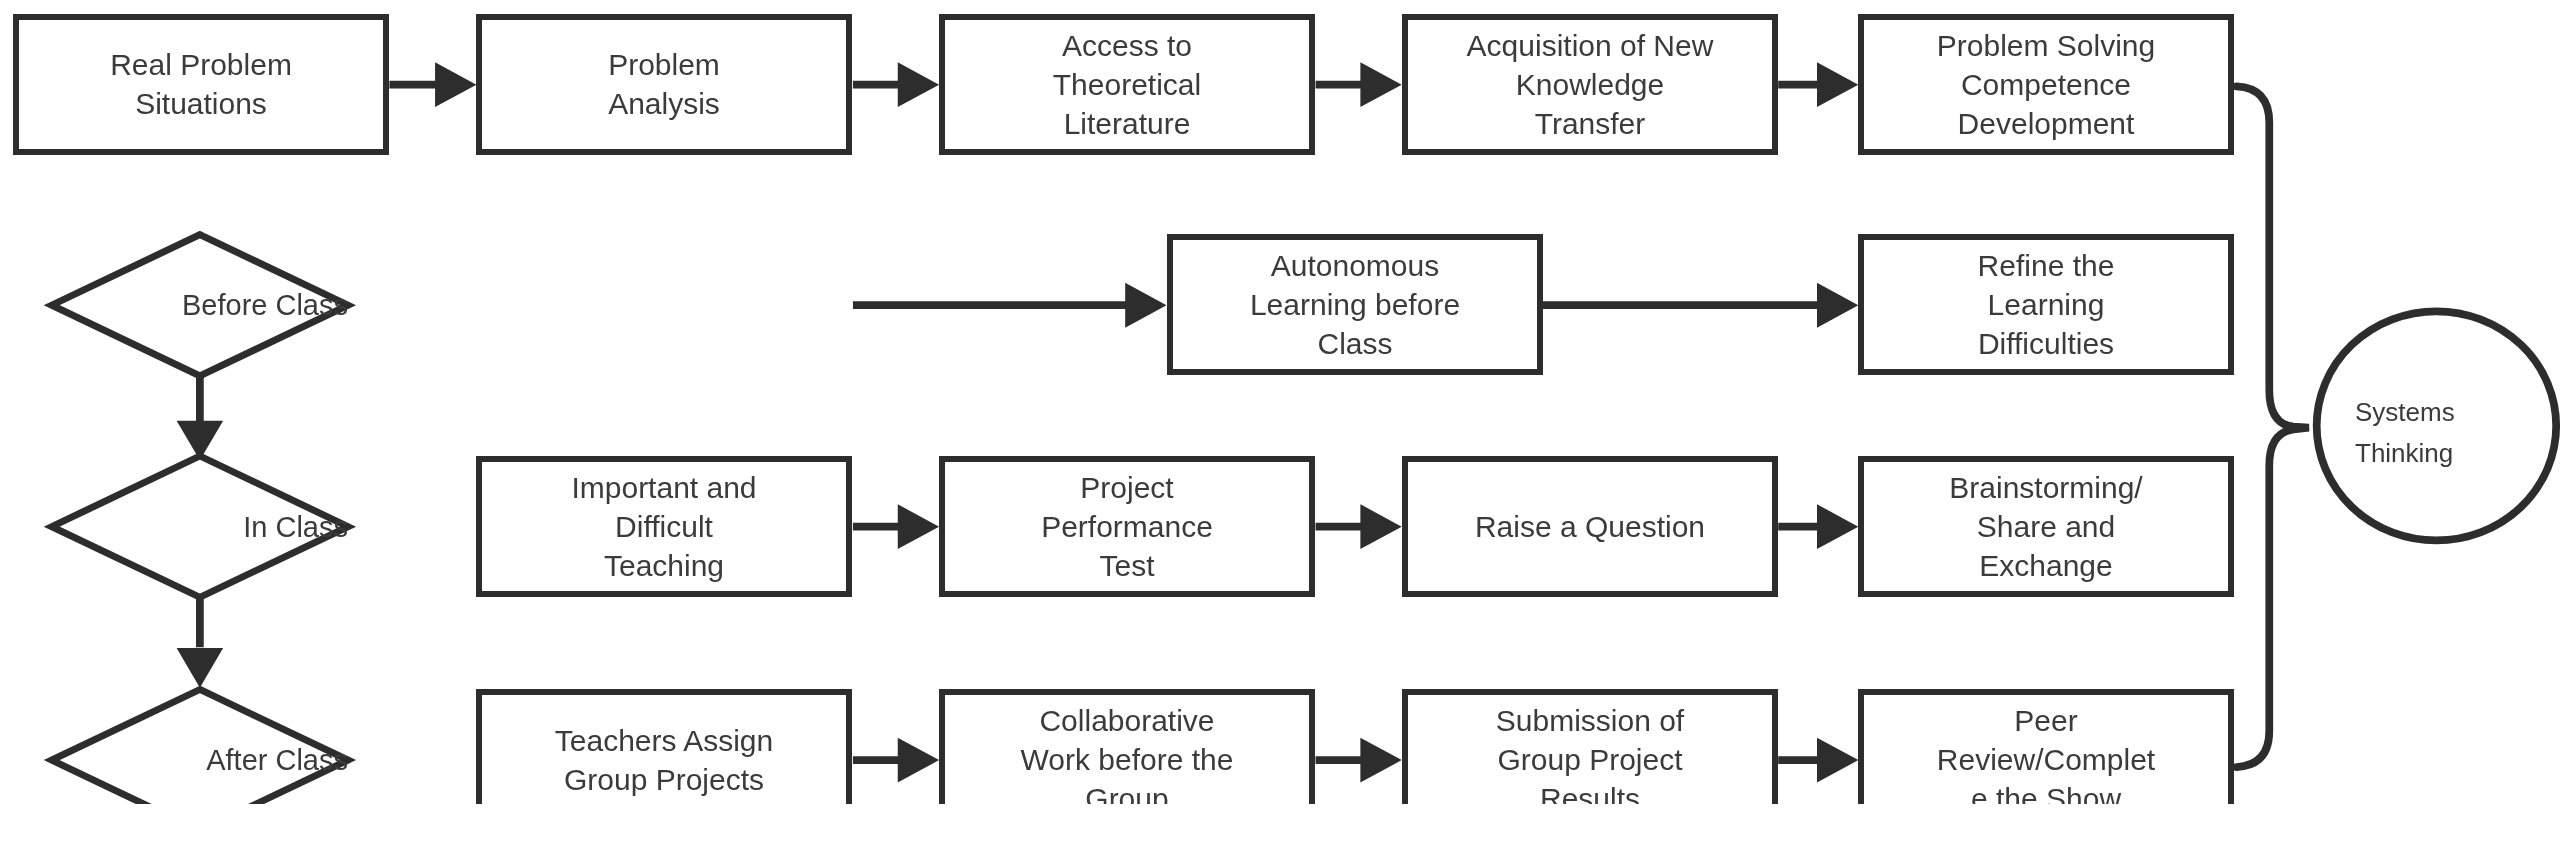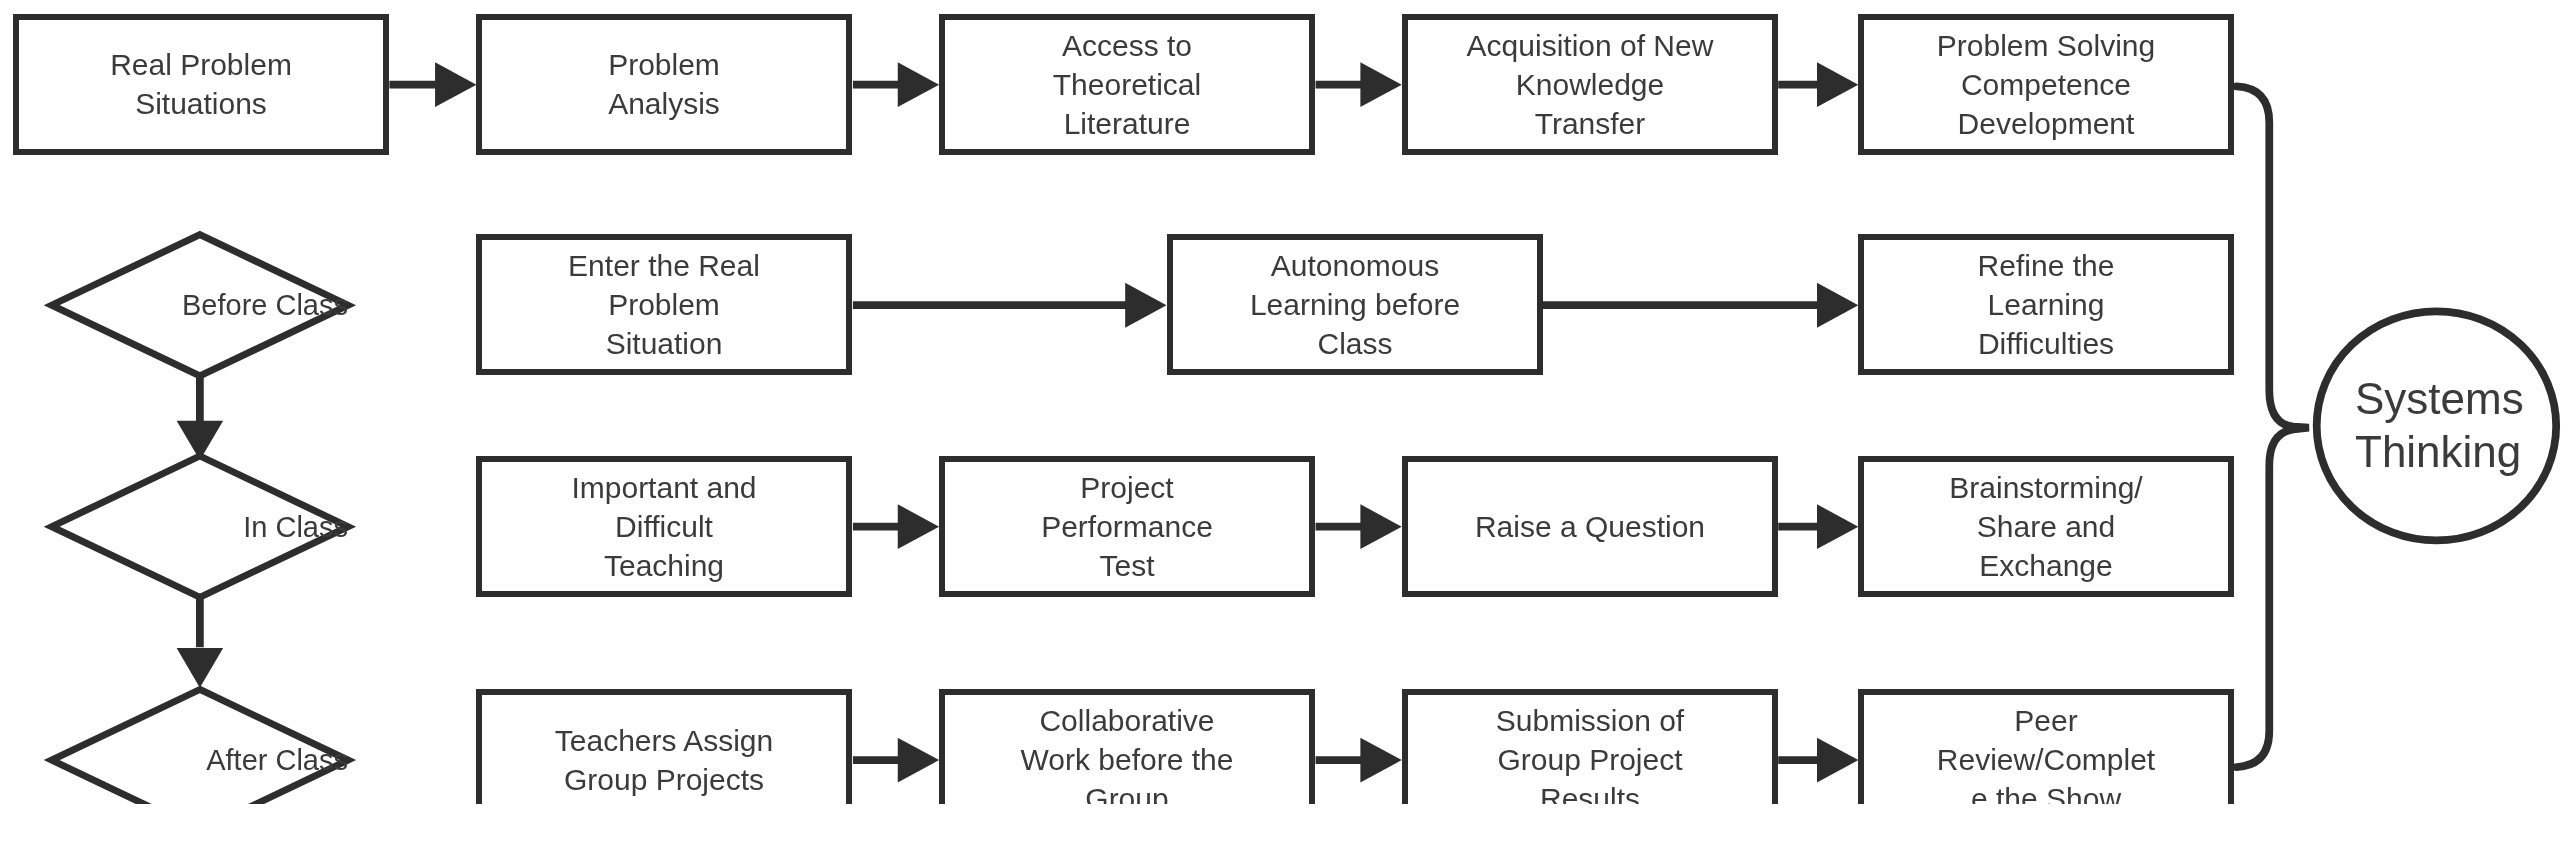--- a/index.html
+++ b/index.html
@@ -39,23 +39,23 @@
   }
   .diamond-label{
     position:absolute;z-index:3;
     left:52px;width:296px;
     text-align:right;
     font-size:29px;line-height:40px;
     color:var(--text);
   }
   .outcome-label{
     position:absolute;z-index:3;
-    left:2355px;top:372px;width:164px;
+    left:2355px;top:392px;width:164px;
     text-align:left;
-    font-size:44px;line-height:53px;
+    font-size:26px;line-height:41px;
     color:var(--text);
   }
 </style>
 </head>
 <body>
 
 <div id="canvas">
 
   <svg id="wires" width="2576" height="856" viewBox="0 0 2990 993">
 
@@ -138,23 +138,20 @@
   <div class="box" style="left:939px;top:13.8px">
     <span class="box-label" style="max-width:207px">Access to Theoretical Literature</span>
   </div>
   <div class="box" style="left:1402px;top:13.8px">
     <span class="box-label" style="max-width:250px">Acquisition of New Knowledge Transfer</span>
   </div>
   <div class="box" style="left:1858px;top:13.8px">
     <span class="box-label" style="max-width:258px">Problem Solving Competence Development</span>
   </div>
 
-  <div class="box" style="left:476px;top:234px">
-    <span class="box-label" style="max-width:224px">Enter the Real Problem Situation</span>
-  </div>
   <div class="box" style="left:1167px;top:234px">
     <span class="box-label" style="max-width:250px">Autonomous Learning before Class</span>
   </div>
   <div class="box" style="left:1858px;top:234px">
     <span class="box-label" style="max-width:190px">Refine the Learning Difficulties</span>
   </div>
 
   <div class="box" style="left:476px;top:456px">
     <span class="box-label" style="max-width:215px">Important and Difficult Teaching</span>
   </div>

